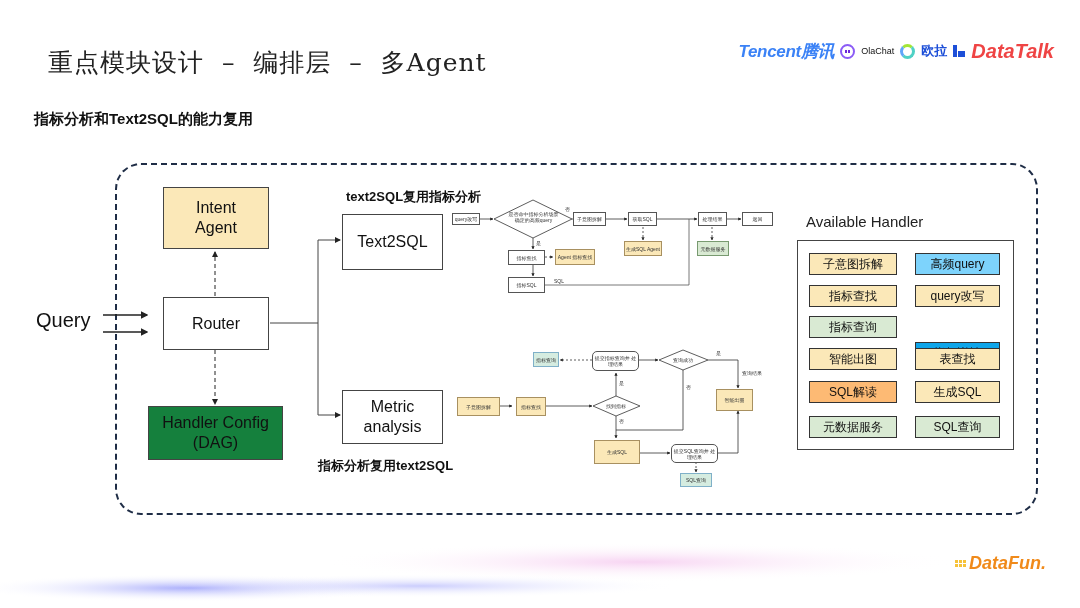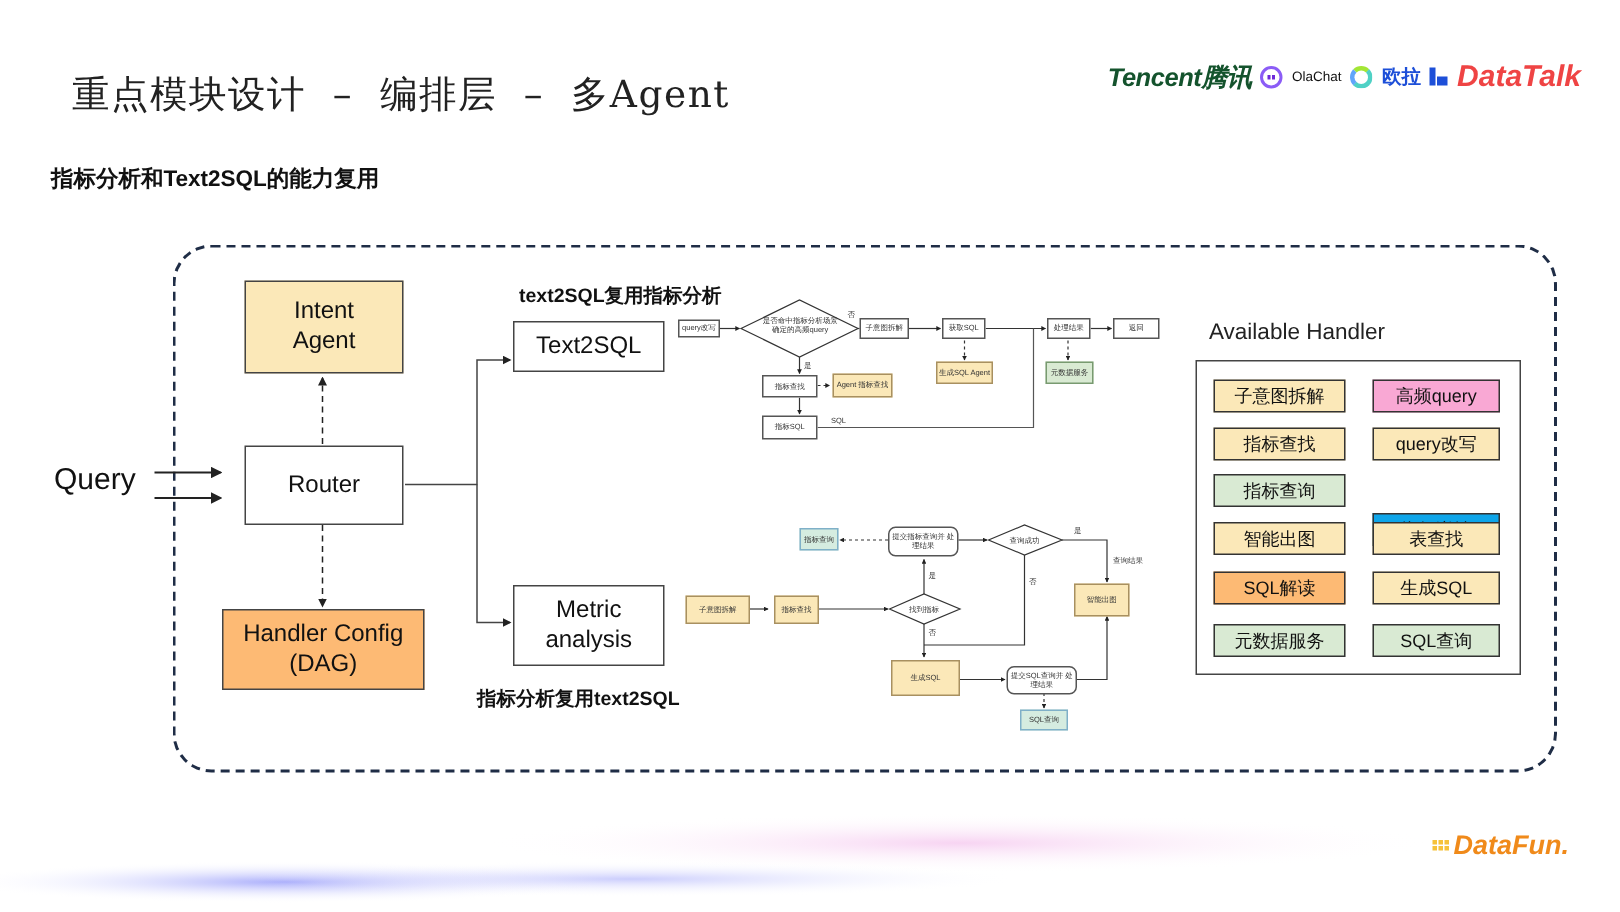--- a/index.html
+++ b/index.html
@@ -2,36 +2,36 @@
 <html><head>
 <meta charset="utf-8">
 <style>
   html, body { margin:0; padding:0; }
   body { width:1080px; height:608px; position:relative; background:#ffffff; overflow:hidden;
          font-family:"Liberation Sans","DejaVu Sans",sans-serif; color:#111; }
   .abs { position:absolute; }
   .title { left:48px; top:46px; font-family:"DejaVu Serif","Liberation Serif",serif; font-size:25px; color:#222; letter-spacing:1px; white-space:pre; }
   .subtitle { left:34px; top:110px; font-size:15px; font-weight:bold; color:#111; }
   .logos { right:26px; top:40px; height:22px; display:flex; align-items:center; gap:6px; }
-  .logo-tencent { font-style:italic; font-weight:bold; font-size:17px; color:#14532d; letter-spacing:-0.3px; }
+  .logo-tencent { font-style:italic; font-weight:bold; font-size:17px; color:#3b82f6; letter-spacing:-0.3px; }
   .logo-ola-icon { width:15px; height:15px; border-radius:50%; border:2px solid #8b5cf6; box-sizing:border-box; position:relative; }
   .logo-ola-icon::before, .logo-ola-icon::after { content:""; position:absolute; top:4px; width:2px; height:3px; background:#6d28d9; }
   .logo-ola-icon::before { left:3px; } .logo-ola-icon::after { right:3px; }
   .logo-olachat { font-size:9px; color:#111; }
   .logo-ring { width:15px; height:15px; border-radius:50%; border:3px solid #4fd1c5; border-left-color:#60a5fa; border-top-color:#a3e635; box-sizing:border-box; }
   .logo-ou { font-size:13px; font-weight:bold; color:#1d4fd8; }
   .logo-bar { display:flex; align-items:flex-end; gap:1px; height:12px; }
   .logo-bar span { display:block; background:#1d4fd8; width:4px; }
   .logo-datatalk { font-style:italic; font-weight:bold; font-size:20px; color:#ef4444; }
 
   .frame { left:115px; top:163px; width:923px; height:352px; border:2.5px dashed #1f2d46; border-radius:26px; box-sizing:border-box; }
 
   .box { position:absolute; box-sizing:border-box; border:1.3px solid #444; display:flex; align-items:center; justify-content:center; text-align:center; font-size:16px; line-height:20px; color:#111; }
   .yellow { background:#fbe8b8; }
-  .blue { background:#fdba74; }
+  .blue { background:#15803d; }
   .white { background:#fff; }
 
   .query-label { left:36px; top:309px; font-size:20px; }
   .flow-cap { font-size:13px; color:#111; font-weight:bold; }
   svg.lines { position:absolute; left:0; top:0; }
 
   .mini { position:absolute; box-sizing:border-box; border:1px solid #555; background:#fff; font-size:5px; color:#333; display:flex; align-items:center; justify-content:center; text-align:center; line-height:6px; }
   .mini.y { background:#fbe8b8; border-color:#a89060; }
   .mini.g { background:#d9ead3; border-color:#789a70; }
   .mini.gb { background:#d5ece0; border-color:#7fb0c8; }
@@ -123,21 +123,21 @@
   <span style="width:70px;display:block">Intent Agent</span>
 </div>
 <div class="box white" style="left:163px;top:297px;width:106px;height:53px;">
   <span>Router</span>
 </div>
 <div class="box blue" style="left:148px;top:406px;width:135px;height:54px;">
   <span style="width:115px;display:block">Handler Config (DAG)</span>
 </div>
 
 <div class="abs flow-cap" style="left:318px;top:188px;margin-left:28px;">text2SQL复用指标分析</div>
-<div class="box white" style="left:342px;top:214px;width:101px;height:34px;">
+<div class="box white" style="left:342px;top:214px;width:101px;height:56px;">
   <span>Text2SQL</span>
 </div>
 <div class="box white" style="left:342px;top:390px;width:101px;height:54px;">
   <span style="width:70px;display:block">Metric analysis</span>
 </div>
 <div class="abs flow-cap" style="left:318px;top:457px;">指标分析复用text2SQL</div>
 
 <div class="mini" style="left:452px;top:213px;width:28px;height:12px;">query改写</div>
 <div class="mini-lbl" style="left:506px;top:211px;width:55px;text-align:center;line-height:6px;">是否命中指标分析场景 确定的高频query</div>
 <div class="mini-lbl" style="left:565px;top:206px;">否</div>
@@ -166,21 +166,21 @@
 <div class="mini-lbl" style="left:742px;top:370px;">查询结果</div>
 <div class="mini y" style="left:716px;top:389px;width:37px;height:22px;">智能出图</div>
 <div class="mini y" style="left:594px;top:440px;width:46px;height:24px;">生成SQL</div>
 <div class="mini r" style="left:671px;top:444px;width:47px;height:19px;">提交SQL查询并 处理结果</div>
 <div class="mini gb" style="left:680px;top:473px;width:32px;height:14px;">SQL查询</div>
 
 <div class="abs handler-title">Available Handler</div>
 <div class="abs handler-panel"></div>
 <div id="handler-grid">
     <div class="hbox" style="left: 809px; top: 253px; width: 88px; height: 22px; background: rgb(251, 232, 184);">子意图拆解</div>
-    <div class="hbox" style="left: 915px; top: 253px; width: 85px; height: 22px; background: #f9a8d4;">高频query</div>
+    <div class="hbox" style="left: 915px; top: 253px; width: 85px; height: 22px; background: #7dd3fc;">高频query</div>
     <div class="hbox" style="left: 809px; top: 285px; width: 88px; height: 22px; background: rgb(251, 232, 184);">指标查找</div>
     <div class="hbox" style="left: 915px; top: 285px; width: 85px; height: 22px; background: rgb(251, 232, 184);">query改写</div>
     <div class="hbox" style="left: 809px; top: 316px; width: 88px; height: 22px; background: rgb(217, 234, 211);">指标查询</div>
     <div class="hbox" style="left: 915px; top: 316px; width: 85px; height: 22px; background: #0ea5e9; margin-top: 26px;">指标详情</div>
     <div class="hbox" style="left: 809px; top: 348px; width: 88px; height: 22px; background: rgb(251, 232, 184);">智能出图</div>
     <div class="hbox" style="left: 915px; top: 348px; width: 85px; height: 22px; background: rgb(251, 232, 184);">表查找</div>
     <div class="hbox" style="left: 809px; top: 381px; width: 88px; height: 22px; background: #fdba74;">SQL解读</div>
     <div class="hbox" style="left: 915px; top: 381px; width: 85px; height: 22px; background: rgb(251, 232, 184);">生成SQL</div>
     <div class="hbox" style="left: 809px; top: 416px; width: 88px; height: 22px; background: rgb(217, 234, 211);">元数据服务</div>
     <div class="hbox" style="left: 915px; top: 416px; width: 85px; height: 22px; background: rgb(217, 234, 211);">SQL查询</div>

